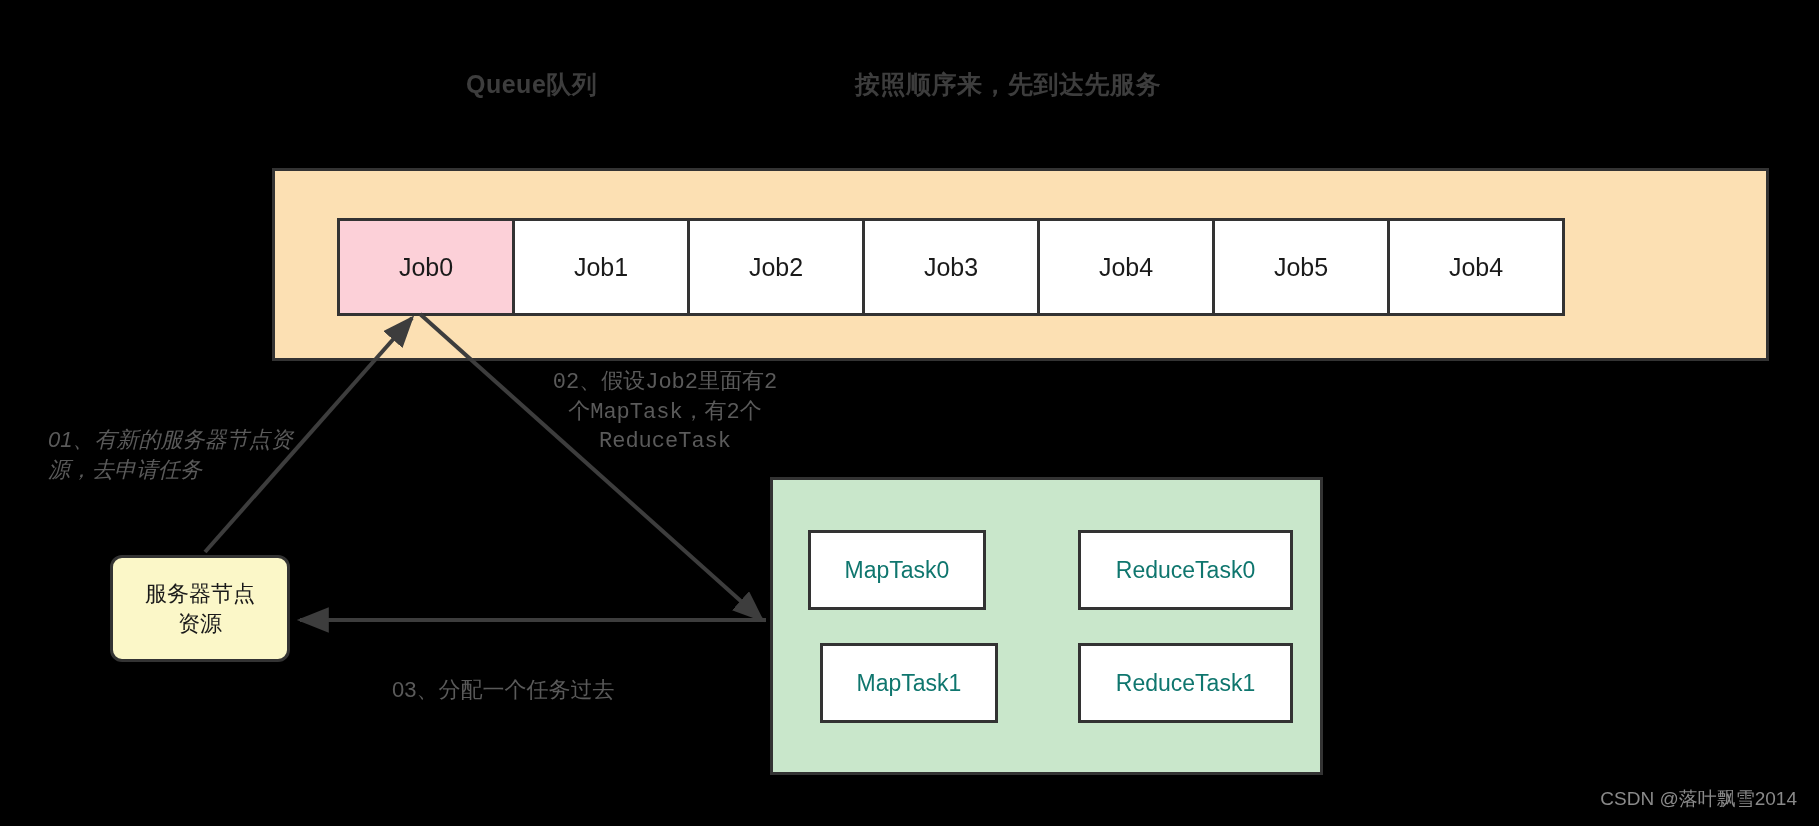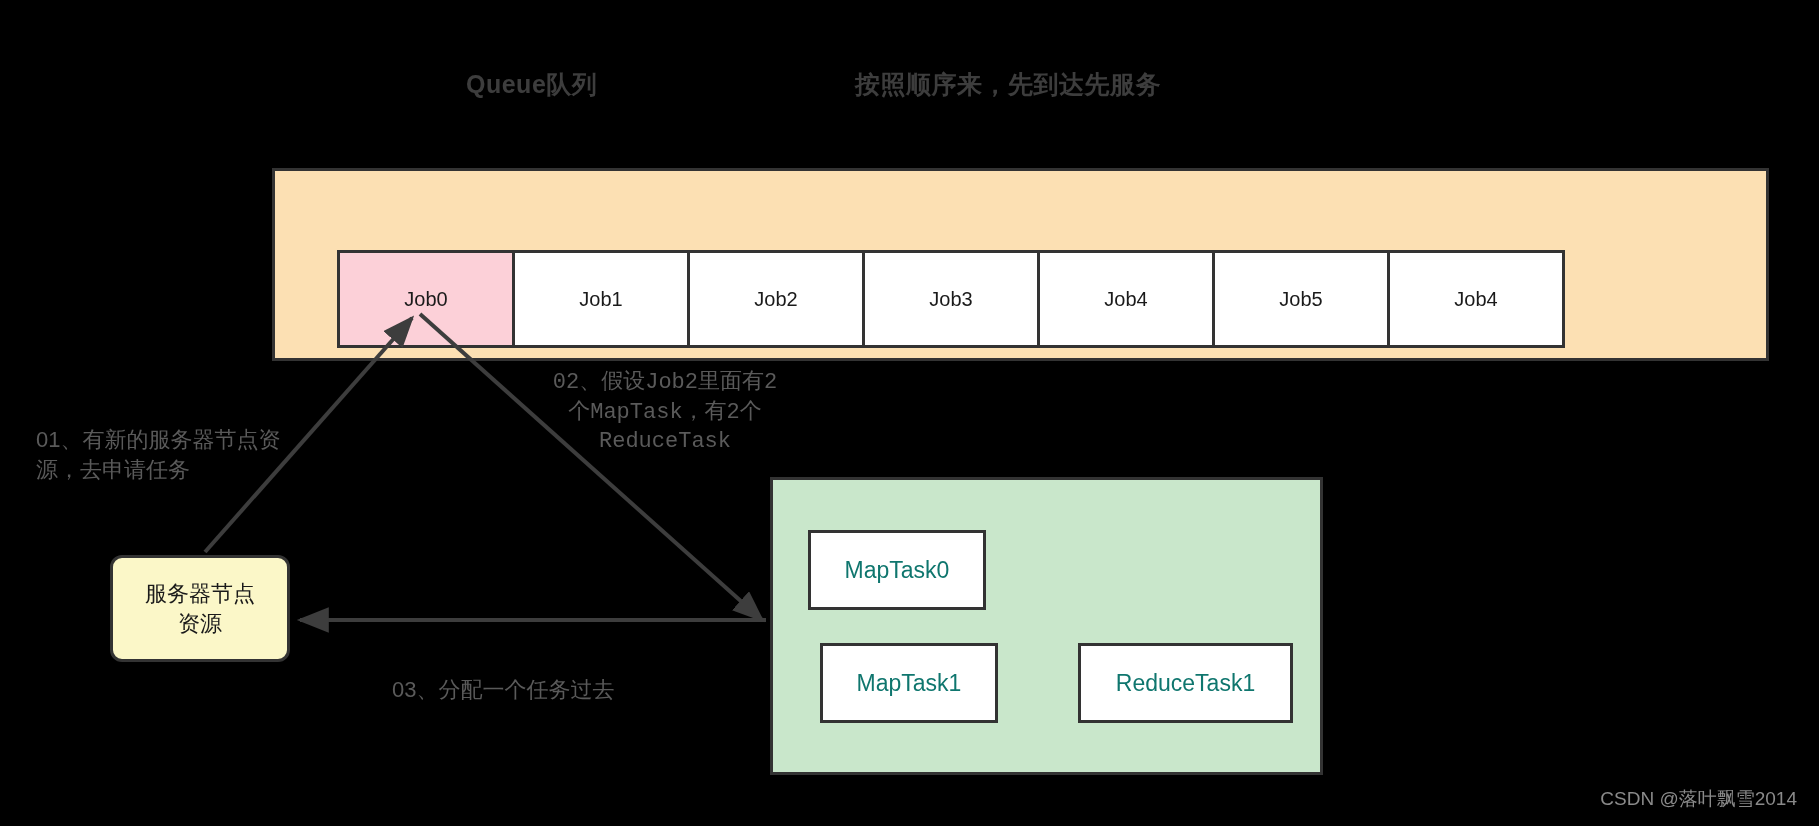--- a/index.html
+++ b/index.html
@@ -59,23 +59,22 @@
   .job-box {
     width: 178px;
     height: 98px;
     box-sizing: border-box;
     background: #ffffff;
     border: 3px solid #333333;
     margin-right: -3px;
     display: flex;
     align-items: center;
     justify-content: center;
-    font-size: 20px;
+    font-size: 25px;
     color: #1a1a1a;
-    margin-top: 32px;
   }
   .job-box.active { background: #fcd0d8; }
 
   
   #server-node {
     position: absolute;
     left: 110px;
     top: 555px;
     width: 180px;
     height: 107px;
@@ -122,21 +121,21 @@
   #task-reduce-0 { left: 1078px; top: 530px; width: 215px; }
   #task-reduce-1 { left: 1078px; top: 643px; width: 215px; }
 
   
   .annotation {
     position: absolute;
     color: #5a5a5a;
     font-size: 22px;
     line-height: 1.35;
   }
-  #annotation-01 { left: 36px;  top: 425px; width: 260px; text-align: left; }
+  #annotation-01 { left: 48px;  top: 425px; width: 260px; text-align: left; font-style: italic; }
   #annotation-02 { left: 545px; top: 368px; width: 240px; text-align: center; font-family: Liberation Mono, monospace; }
   #annotation-03 { left: 392px; top: 675px; white-space: nowrap; }
 
   
   #watermark {
     position: absolute;
     right: 22px;
     bottom: 14px;
     color: #8a8a8a;
     font-size: 19px;
@@ -164,20 +163,21 @@
   </div>
 
   <div id="server-node">
     <span>服务器节点</span>
     <span>资源</span>
   </div>
 
   <div id="tasks-panel"></div>
   <div class="task-box" id="task-map-0">MapTask0</div>
   <div class="task-box" id="task-map-1">MapTask1</div>
+  <div class="task-box" id="task-reduce-0">ReduceTask0</div>
   <div class="task-box" id="task-reduce-1">ReduceTask1</div>
 
   <svg class="arrow-layer" viewBox="0 0 1819 826">
     <defs>
       <marker id="arrowhead" markerWidth="9" markerHeight="9" refX="7.2" refY="3.2" orient="auto" markerUnits="strokeWidth">
         <path d="M0,0 L8,3.2 L0,6.4 Z" fill="#3d3d3d"></path>
       </marker>
     </defs>
 
     <line x1="205" y1="552" x2="412" y2="318" stroke="#3d3d3d" stroke-width="4" marker-end="url(#arrowhead)"></line>

